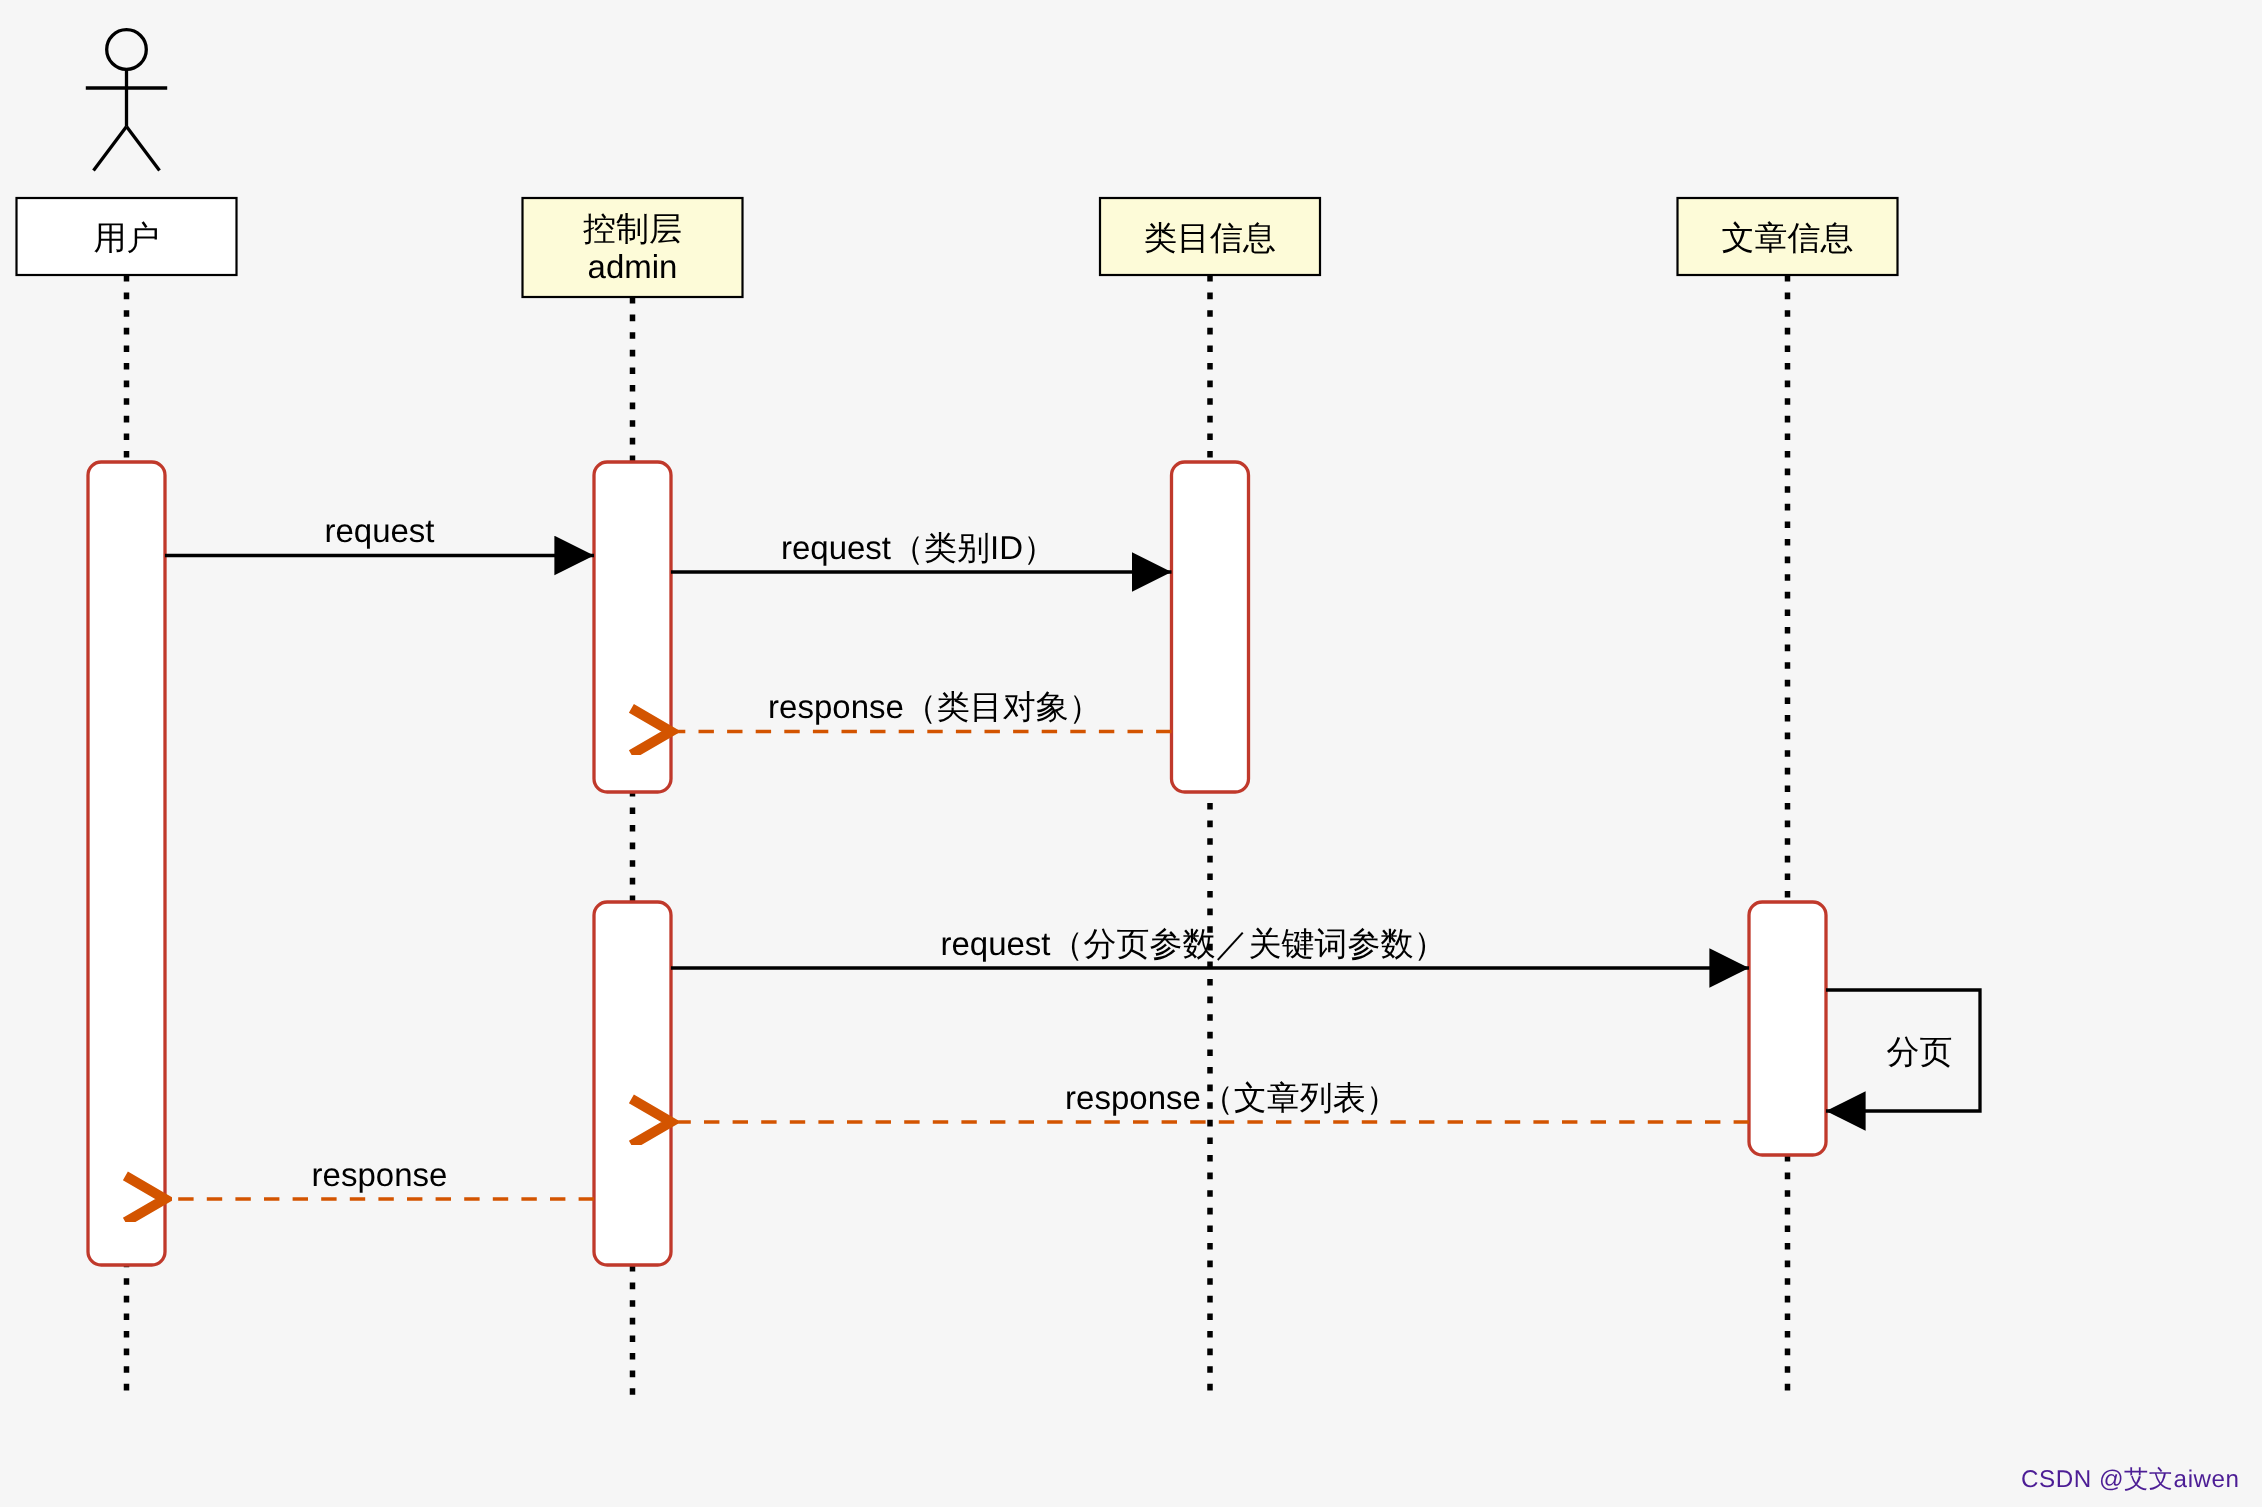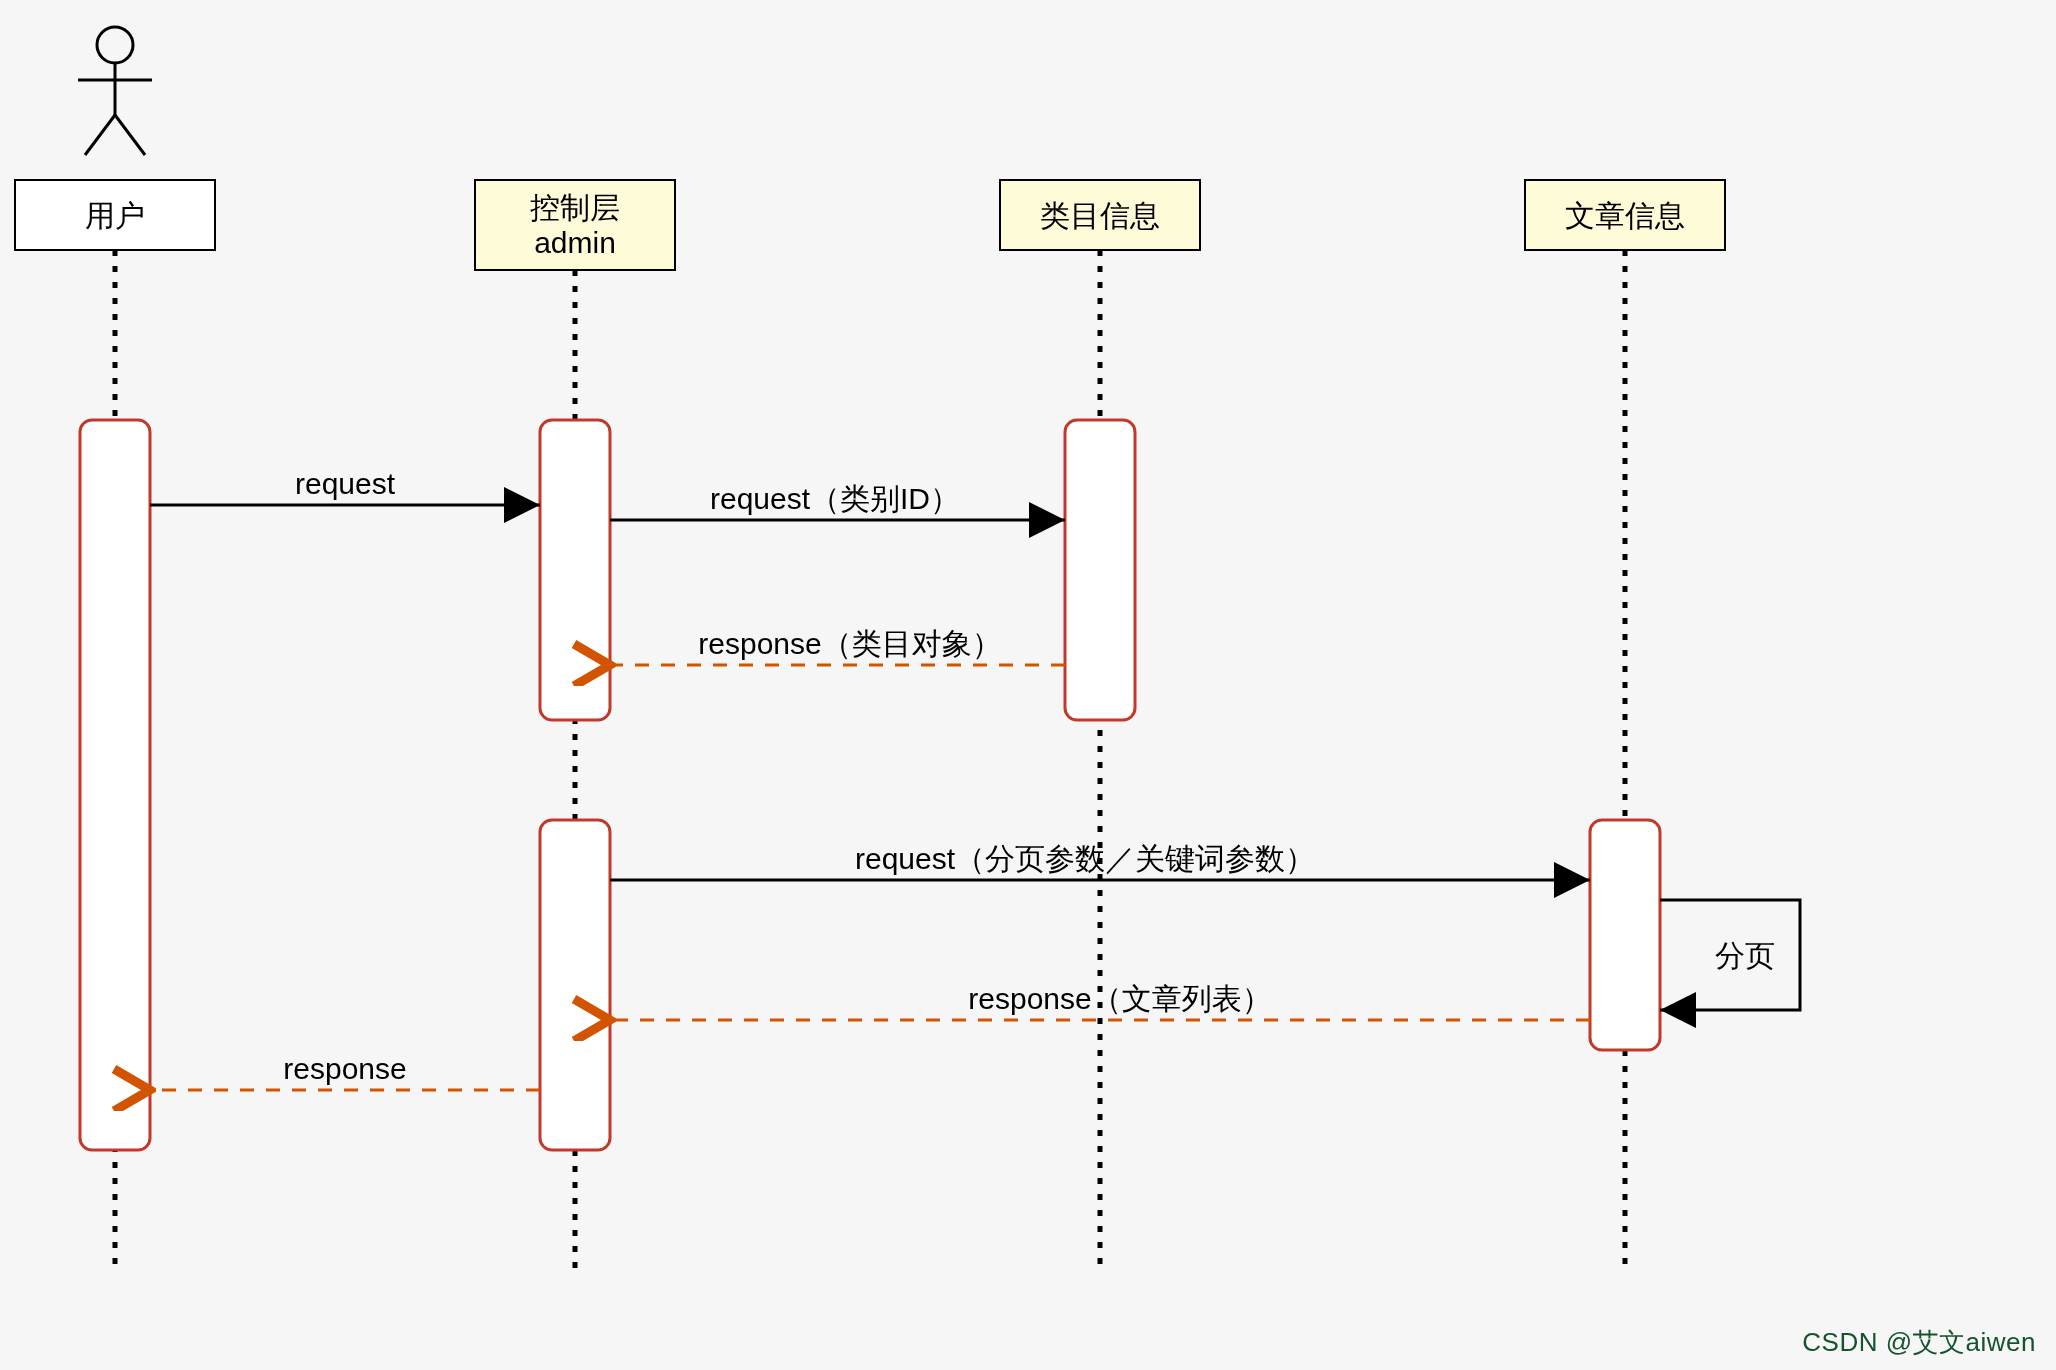--- a/index.html
+++ b/index.html
@@ -58,22 +58,22 @@
   .self-label {
     font-size: 30px;
     fill: #000;
     text-anchor: start;
     dominant-baseline: middle;
   }
   .watermark {
     position: absolute;
     right: 20px;
     bottom: 10px;
-    color: #14532d;
-    font-size: 26px;
+    color: #4c1d95;
+    font-size: 22px;
     letter-spacing: 0.5px;
   }
 </style>
 </head>
 <body>
 
 <svg width="2056" height="1370" viewBox="0 0 2056 1370">
   <defs>
     <marker id="solidArrow" markerWidth="14" markerHeight="14" refX="12" refY="6" orient="auto">
       <path d="M0,0 L12,6 L0,12 z" class="arrowhead-solid"></path>

